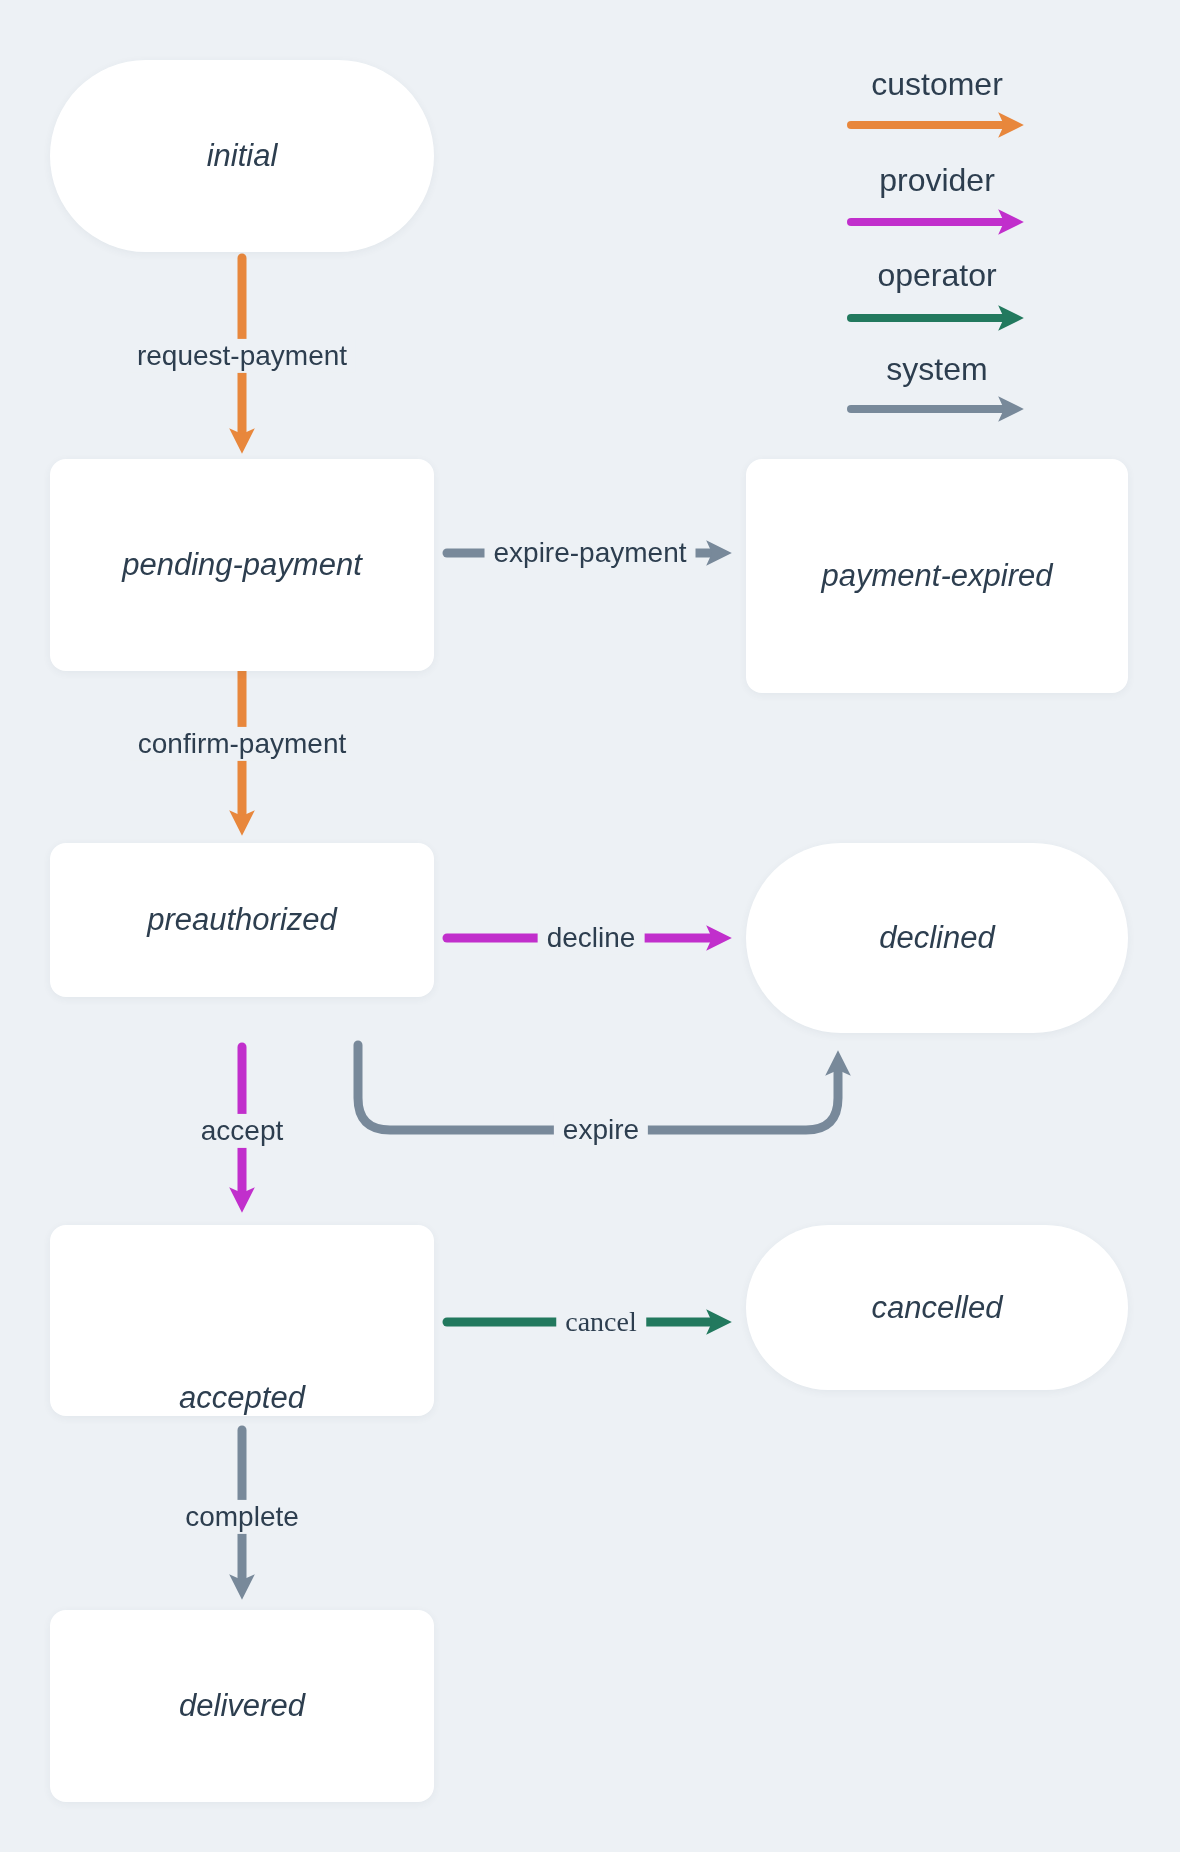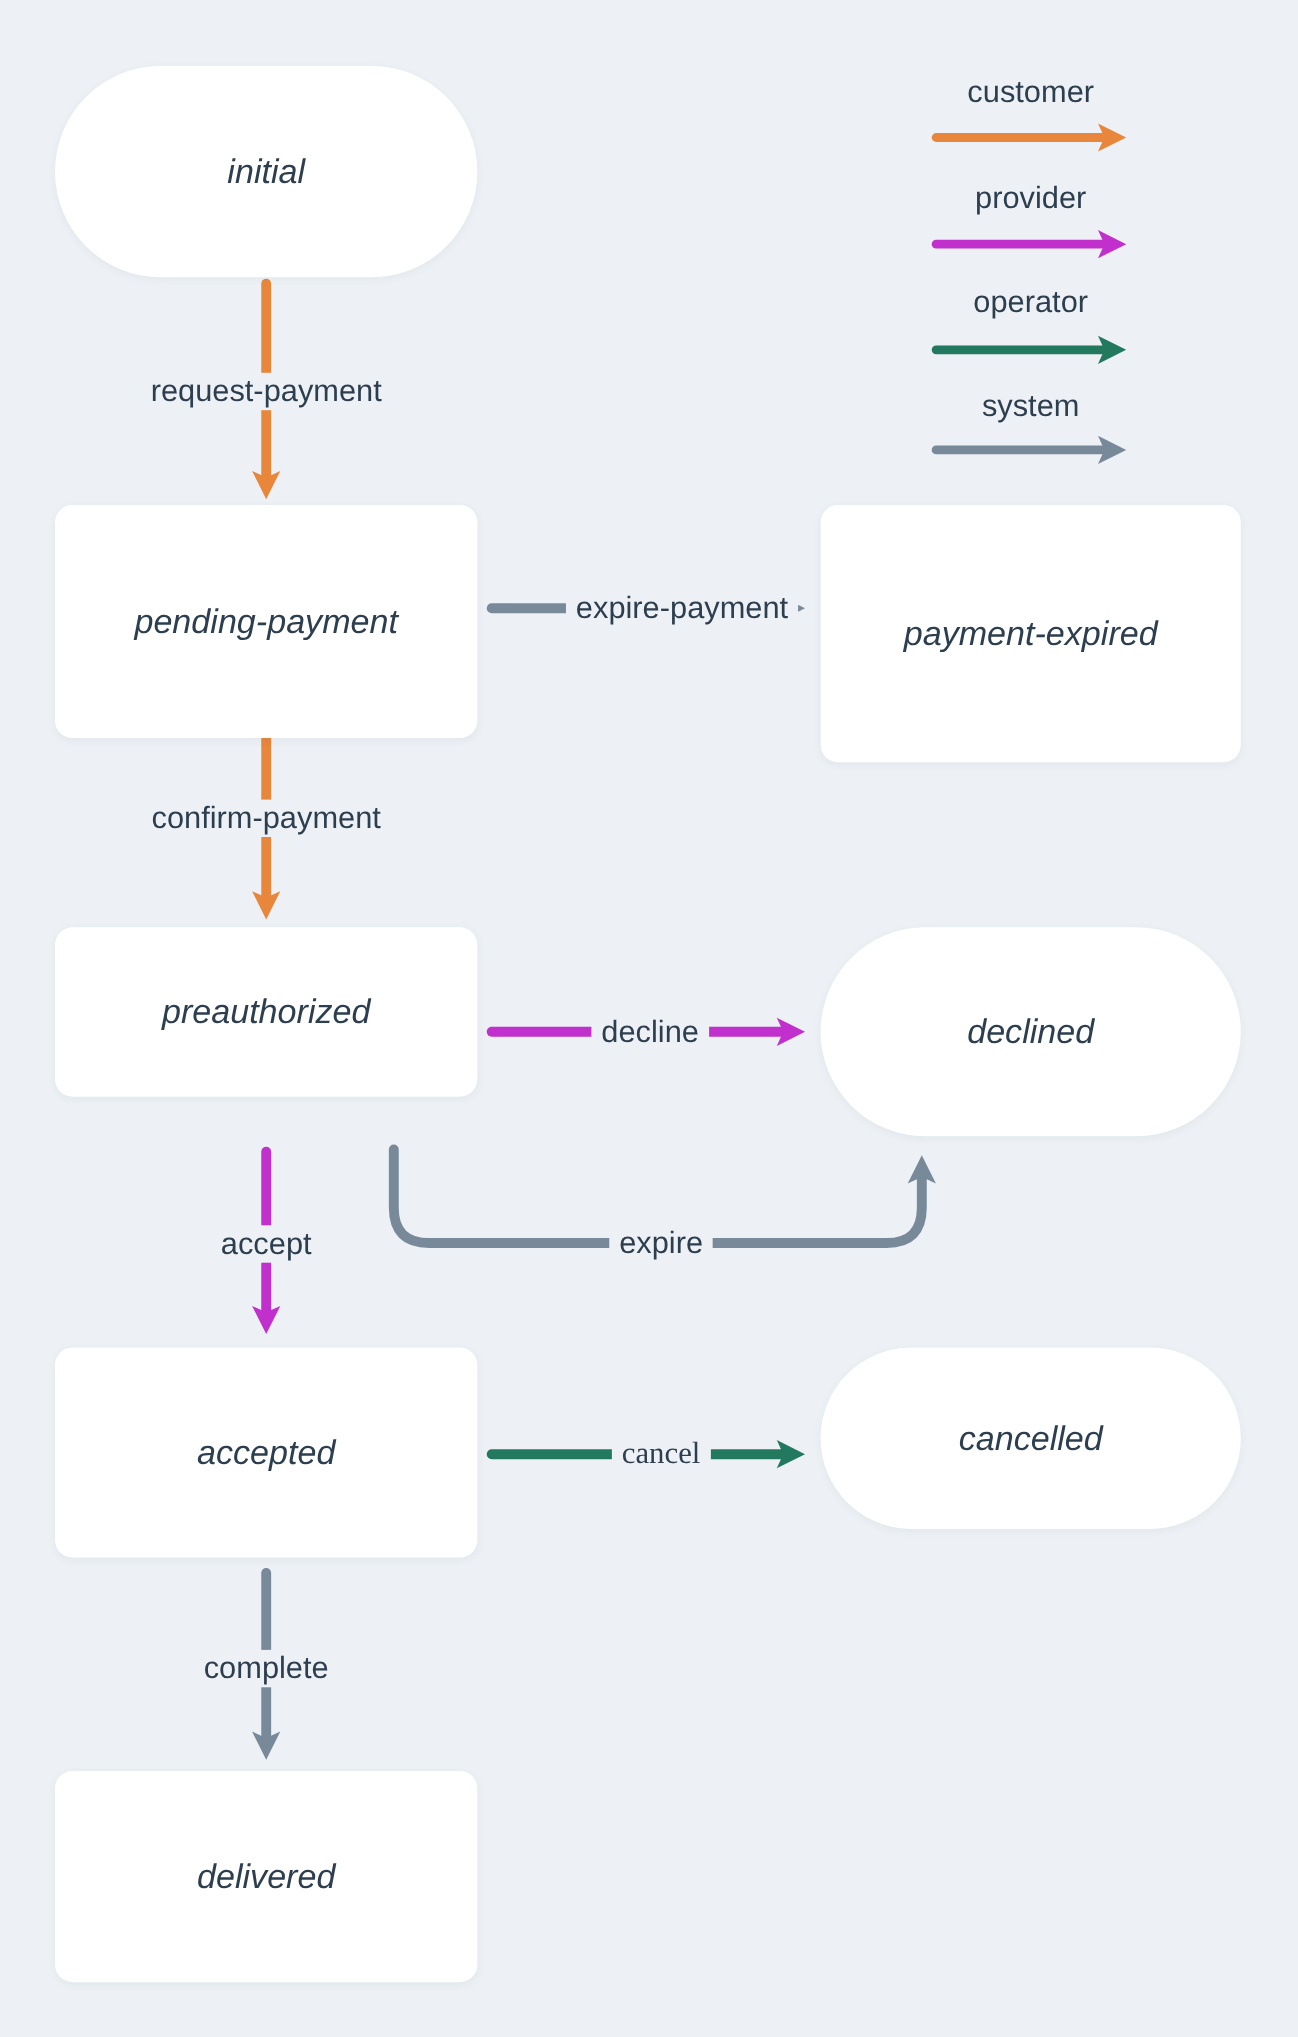--- a/index.html
+++ b/index.html
@@ -39,21 +39,21 @@
     transform: translate(-50%, -50%);
     background: var(--c-background, #EDF1F5);
     color: var(--c-text, #2D3E4F);
     font-size: 28px; line-height: 1.15;
     padding: 1px 9px; white-space: nowrap;
   }
   .llabel {
     position: absolute;
     transform: translate(-50%, -50%);
     color: var(--c-text, #2D3E4F);
-    font-size: 28px; white-space: nowrap;
+    font-size: 32px; white-space: nowrap;
   }
 </style>
 </head>
 <body>
 
 <div class="stage">
 
   <svg class="wires" width="1180" height="1852" viewBox="0 0 1180 1852">
     <defs>
       <marker id="ah-customer" viewBox="0 0 12 12" markerUnits="userSpaceOnUse" markerWidth="28" markerHeight="28" refX="3" refY="6" orient="auto">
@@ -100,34 +100,34 @@
   </div>
 
   <div class="node" style="left:50px; top:843px; width:384px; height:154px;">
     <span>preauthorized</span>
   </div>
 
   <div class="node pill" style="left:746px; top:843px; width:382px; height:190px;">
     <span>declined</span>
   </div>
 
-  <div class="node" style="left:50px; top:1225px; width:384px; height:191px;">
+  <div class="node" style="left:50px; top:1225px; width:384px; height:191px;align-items:flex-end;">
     <span>accepted</span>
   </div>
 
   <div class="node pill" style="left:746px; top:1225px; width:382px; height:165px;text-align:right;">
     <span>cancelled</span>
   </div>
 
   <div class="node" style="left:50px; top:1610px; width:384px; height:192px;">
     <span>delivered</span>
   </div>
 
   <div class="elabel" style="left:242px; top:356px;">request-payment</div>
-  <div class="elabel" style="left:620px; top:553px;">expire-payment</div>
+  <div class="elabel" style="left:590px; top:553px;">expire-payment</div>
   <div class="elabel" style="left:242px; top:744px;">confirm-payment</div>
   <div class="elabel" style="left:591px; top:938px;">decline</div>
   <div class="elabel" style="left:242px; top:1131px;">accept</div>
   <div class="elabel" style="left:601px; top:1130px;">expire</div>
   <div class="elabel" style="left:601px; top:1322px;font-family:Liberation Serif, serif;">cancel</div>
   <div class="elabel" style="left:242px; top:1517px;">complete</div>
 
   <div>
     <div class="llabel" style="left:937px; top:84px;">customer</div>
     <div class="llabel" style="left:937px; top:180px;">provider</div>

